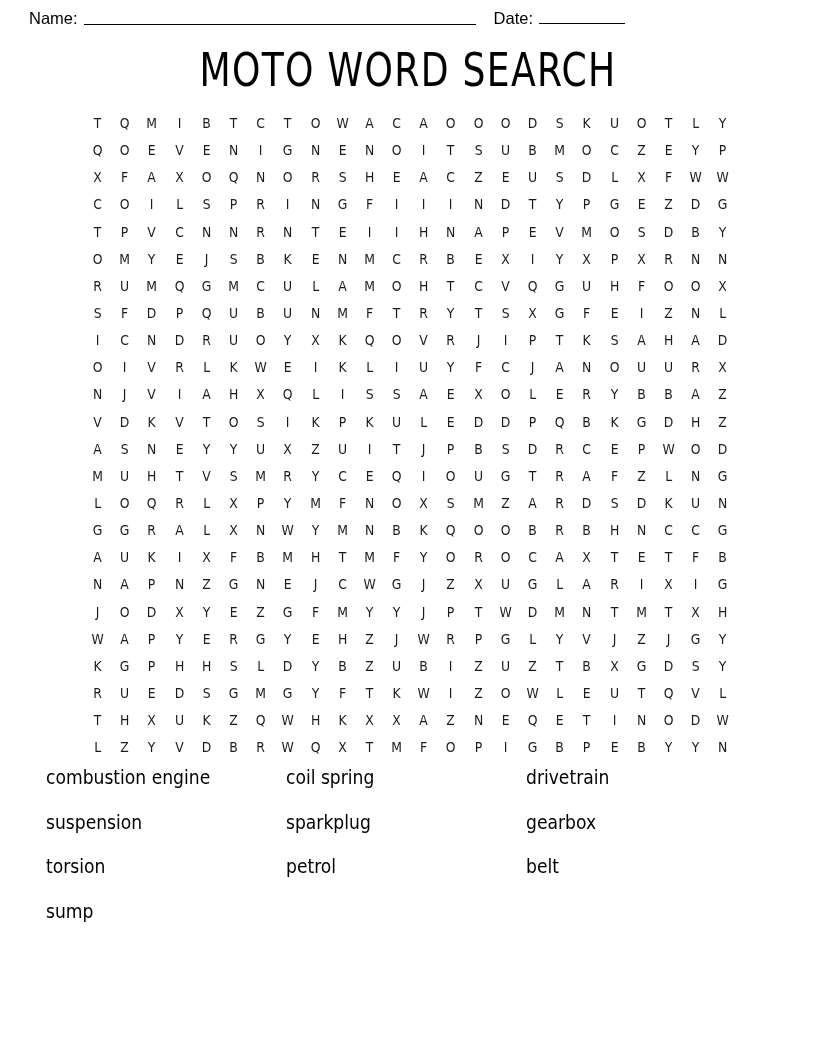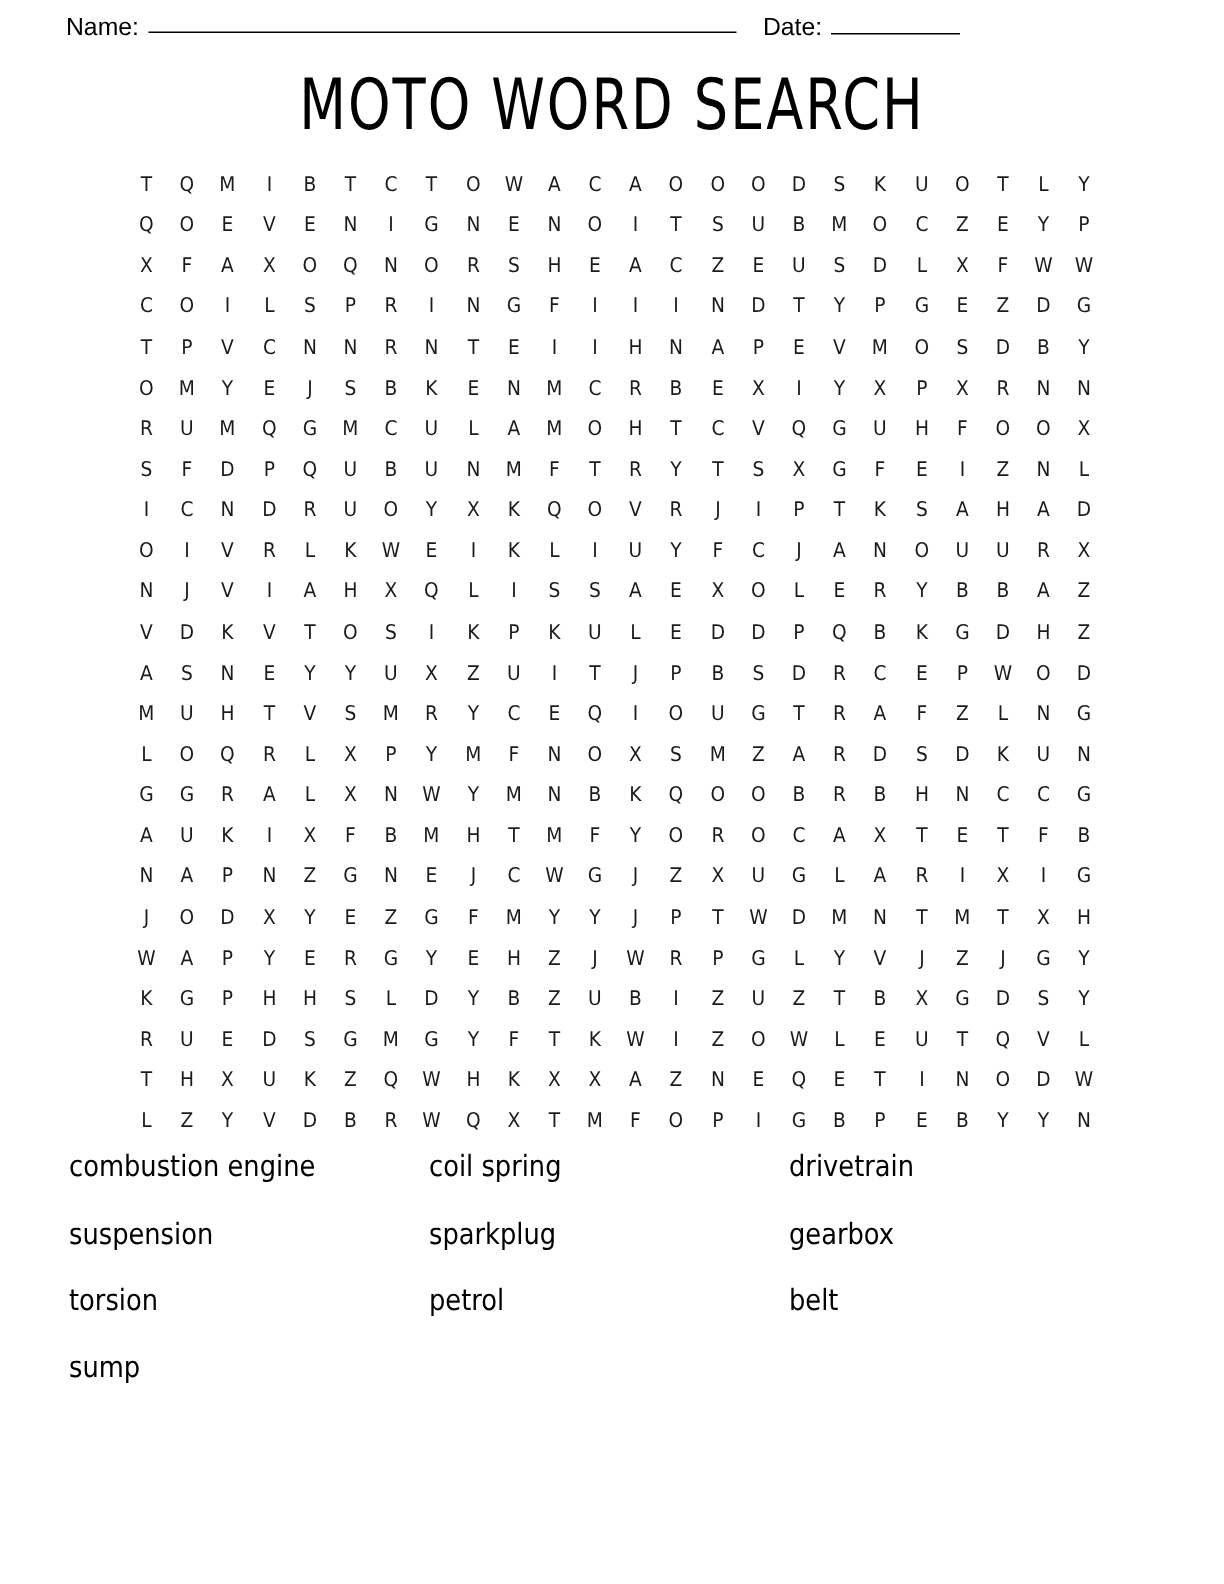--- a/index.html
+++ b/index.html
@@ -23,22 +23,22 @@
     left: 0px;
     width: 816px;
     height: 28px;
     display: flex;
     align-items: baseline;
     padding-top: 9px;
     box-sizing: border-box;
   }
   .name-block {
     display: flex;
-    align-items: flex-start;
-    margin-left: 44px;
+    align-items: center;
+    margin-left: 29px;
   }
   .date-block {
     display: flex;
     align-items: baseline;
     margin-left: 18px;
   }
   .field-label {
     font-family: "Liberation Sans", sans-serif;
     font-size: 16.5px;
     color: #000;

